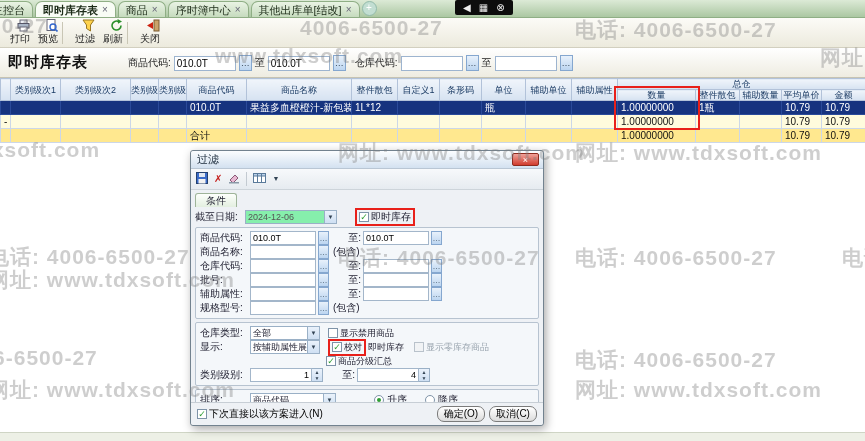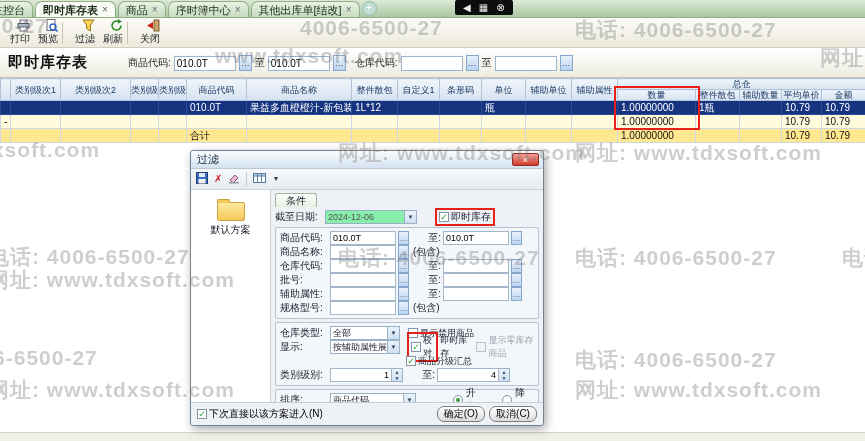--- a/index.html
+++ b/index.html
@@ -352,26 +352,20 @@
     <span class="dsep"></span>
     <span><svg width="13" height="12" viewBox="0 0 13 12">
           <rect x="0.5" y="1.5" width="12" height="9" fill="#fff" stroke="#5a7a9a"></rect>
           <rect x="0.5" y="1.5" width="12" height="2.5" fill="#bcd3ec" stroke="#5a7a9a"></rect>
           <line x1="4.5" y1="1.5" x2="4.5" y2="10.5" stroke="#5a7a9a"></line>
           <line x1="8.5" y1="1.5" x2="8.5" y2="10.5" stroke="#5a7a9a"></line>
         </svg></span>
     <span class="txicon" style="font-size:7px;color:#345">▼</span>
   </div>
   <div class="dlg-body">
-    <div class="dlg-left">
-      <div>
-        <div class="folder"></div>
-        <div>默认方案</div>
-      </div>
-    </div>
     <div class="dlg-content">
       <div class="dtab">条件</div>
       <div class="frow" style="margin-top:3px">
         <span class="fl">截至日期:</span>
         <span class="combo dis" style="width:92px">
           <span>2024-12-06</span>
           <span class="arr">▼</span>
         </span>
         <span style="width:14px"></span>
         <span class="redwrap">

